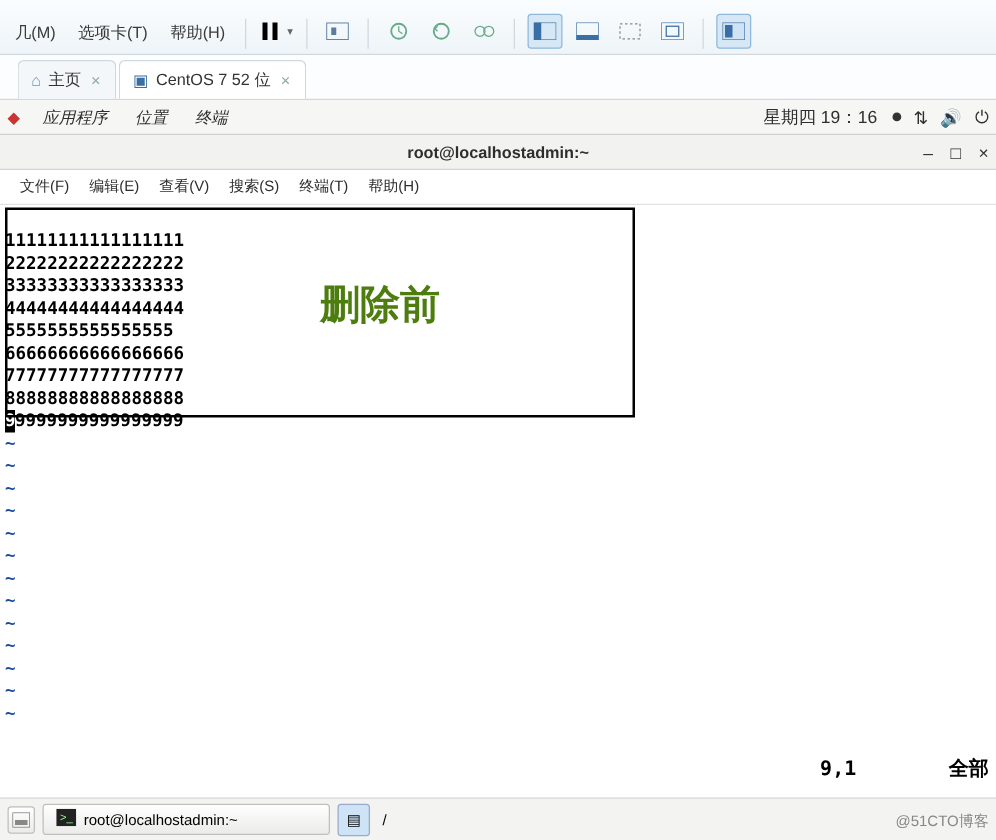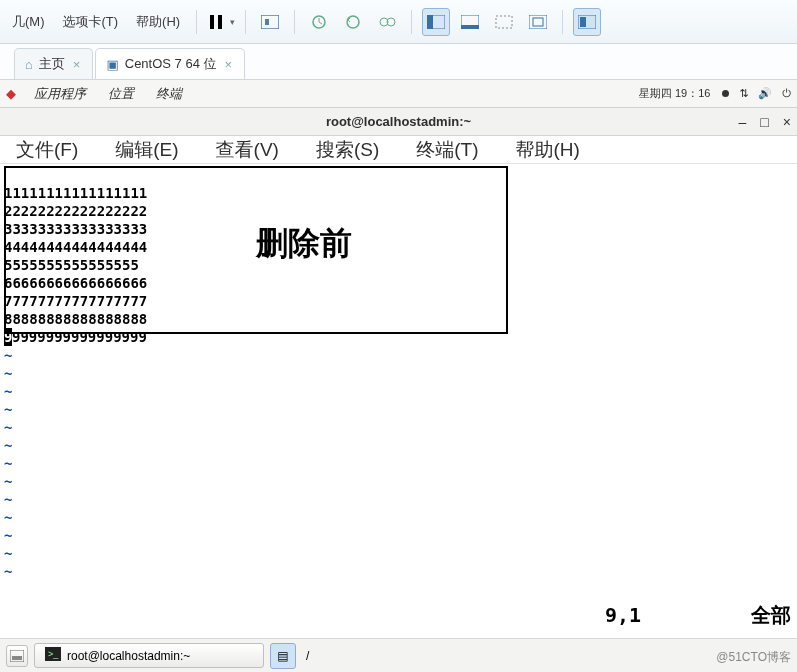--- a/index.html
+++ b/index.html
@@ -11,22 +11,22 @@
     background: #fff;
     overflow: hidden;
     position: relative;
   }
   
   .host-bar {
     height: 44px;
     background: linear-gradient(#fafdff, #eef4f8);
     border-bottom: 1px solid #cfd8df;
     display: flex;
-    align-items: center;
-    padding: 16px 4px;
+    align-items: flex-end;
+    padding: 4px 4px;
     color: #3a3a3a;
     gap: 2px;
   }
   .host-menu-item {
     padding: 4px 8px;
     cursor: default;
   }
   .sep {
     width: 1px;
     height: 24px;
@@ -87,21 +87,21 @@
     border-bottom: 1px solid #d1d1d0;
     display: flex;
     align-items: center;
     padding: 0 6px;
     font-size: 13px;
     color: #2e2e2e;
     justify-content: space-between;
   }
   .gnome-left { display:flex; align-items:center; gap: 14px; }
   .gnome-left .g-item { padding: 2px 4px; font-style: italic; }
-  .gnome-right { display:flex; align-items:center; gap: 10px; font-size:11px;}
+  .gnome-right { display:flex; align-items:center; gap: 10px; font-size:14px;}
   .gnome-right .status-dot { width:7px; height:7px; border-radius:50%; background:#333; display:inline-block; margin-left:2px;}
 
   
   .term-title {
     height: 28px;
     background: #f2f2f1;
     border-bottom: 1px solid #d4d4d3;
     display: flex;
     align-items: center;
     justify-content: center;
@@ -120,23 +120,23 @@
     font-weight: normal;
   }
 
   
   .term-menu {
     height: 28px;
     background: #fff;
     border-bottom: 1px solid #e3e3e2;
     display:flex;
     align-items:center;
-    gap: 21px;
+    gap: 0;
     padding: 0 8px;
-    font-size: 19px;
+    font-size: 12px;
     color: #2e2e2e;
   }
   .term-menu .m { padding: 3px 8px; }
 
   
   .term-body {
     position: relative;
     background: #fff;
     height: 466px;
     font-family: "DejaVu Sans Mono","Liberation Mono",monospace;
@@ -164,33 +164,33 @@
     height: 168px;
     border: 2px solid #000;
     pointer-events: none;
   }
   .overlay-label {
     position: absolute;
     top: 70px;
     left: 256px;
     font-family: "Microsoft YaHei","Heiti SC",sans-serif;
     font-size: 32px;
-    color: #000000;
+    color: #4d7c0f;
     pointer-events: none;
   }
   .status-line {
     position:absolute;
     bottom: 6px;
     left: 0; right: 0;
     display:flex;
     font-family: "DejaVu Sans Mono",monospace;
-    font-size: 20px;
+    font-size: 16px;
     padding: 0 6px;
     justify-content: flex-end;
-    gap: 110px;
+    gap: 74px;
   }
 
   
   .taskbar {
     position:absolute;
     bottom:0; left:0; right:0;
     height: 34px;
     background: #f3f3f2;
     border-top: 1px solid #d7d7d6;
     display:flex;
@@ -308,21 +308,21 @@
 </div>
 
 <div class="tabs-row">
   <div class="tab">
     <span class="home-icon">⌂</span>
     <span>主页</span>
     <span class="tab-close">×</span>
   </div>
   <div class="tab active">
     <span style="color:#3a6fa5">▣</span>
-    <span>CentOS 7 64 位</span>
+    <span>CentOS 7 52 位</span>
     <span class="tab-close">×</span>
   </div>
 </div>
 
 <div class="gnome-bar">
   <div class="gnome-left">
     <span style="color:#c33">◆</span>
     <span class="g-item">应用程序</span>
     <span class="g-item">位置</span>
     <span class="g-item">终端</span>

